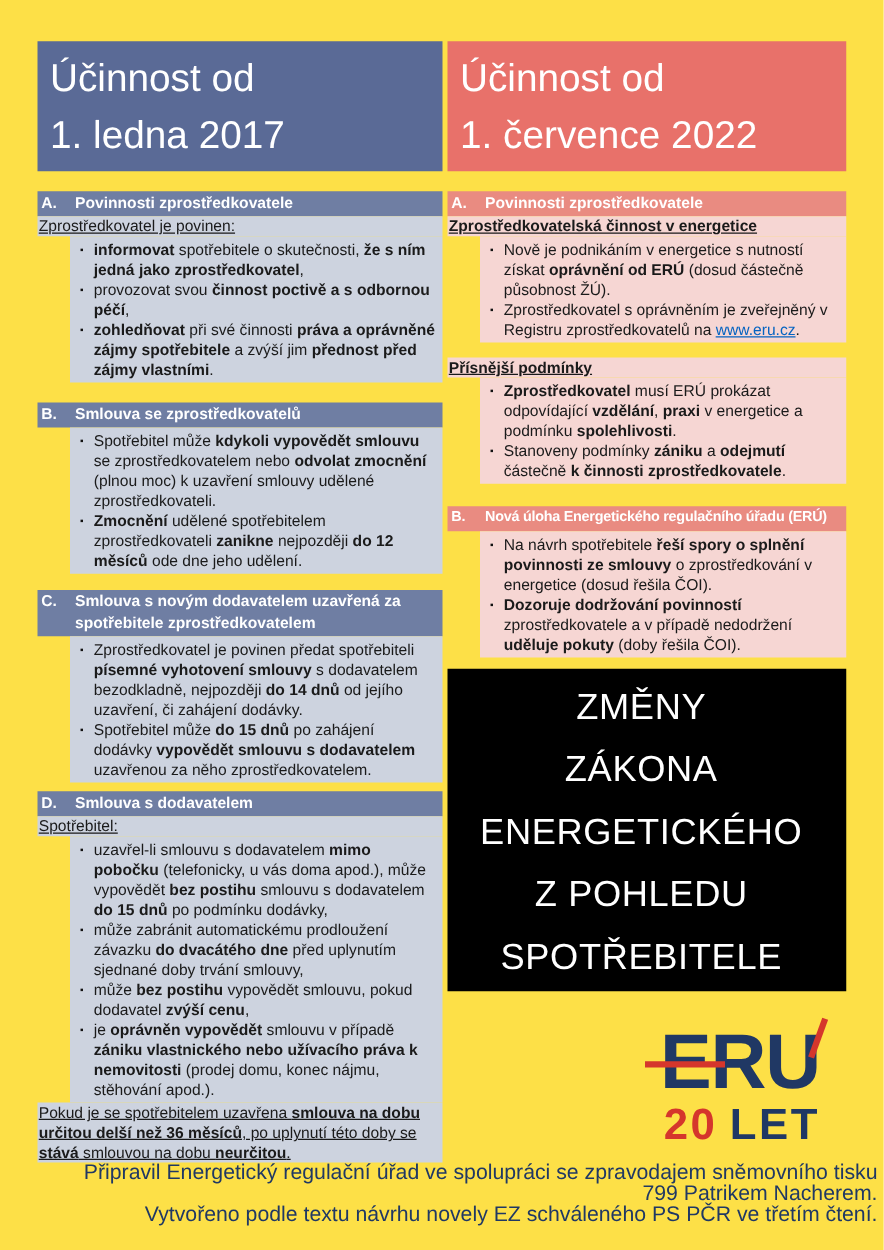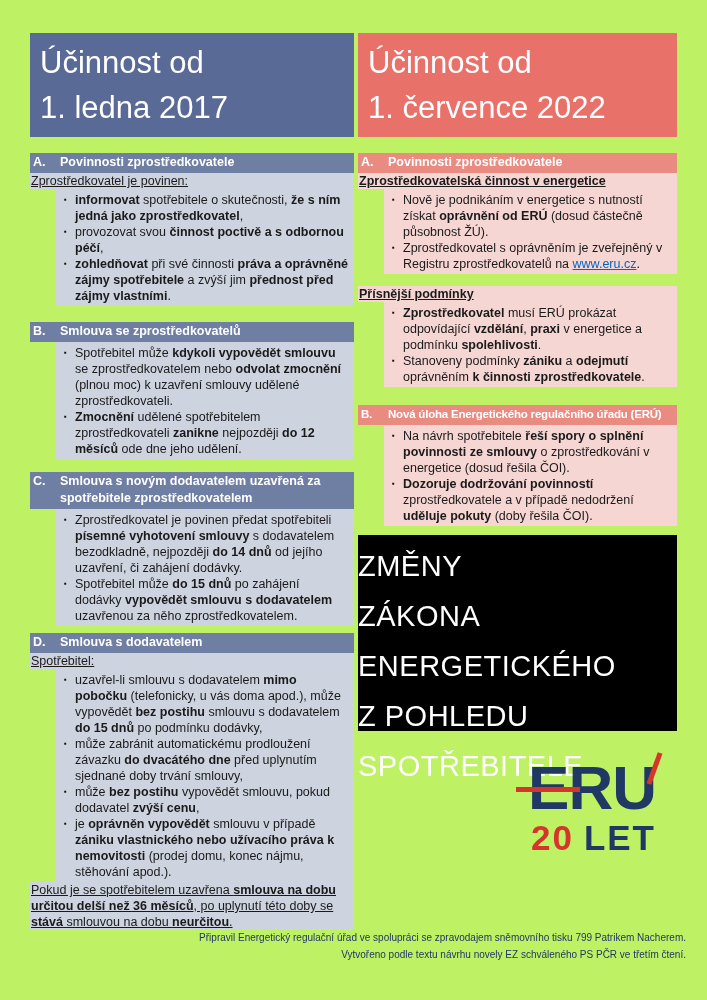--- a/index.html
+++ b/index.html
@@ -1,17 +1,17 @@
 <!DOCTYPE html>
 <html style="--left-header-bg: #5a6a96; --left-bar-bg: #6f7ea3; --left-fill: #cdd3df; --right-header-bg: #e8716a; --right-bar-bg: #e98b81; --right-fill: #f6d6d3; --black-box-bg: #000000; --link-blue: #0563c1; --navy: #203864; --logo-red: #d5362c;"><head>
 <meta charset="utf-8">
 <style>
   html,body{margin:0;padding:0;background:#ffffff;}
   .page{
-    position:relative;width:707px;height:1000px;background:#bef264;overflow:hidden;
+    position:relative;width:707px;height:1000px;background:#fde047;overflow:hidden;
     font-family:"Liberation Sans",sans-serif;color:#1a1a1a;
   }
   .columns{position:absolute;left:30px;top:33px;display:flex;gap:4px;}
   .col-left{width:324px;}
   .col-right{width:319px;}
 
   .col-header{
     height:104px;box-sizing:border-box;color:#fff;
     font-size:31px;line-height:45px;padding:7px 0 0 10px;margin-bottom:16px;
   }
@@ -50,22 +50,22 @@
   .col-left ul.bullets{background:var(--left-fill);}
   .col-right ul.bullets{background:var(--right-fill);}
   ul.bullets li{display:flex;font-size:12.5px;line-height:16px;}
   .bullet-marker{flex:none;width:19px;text-align:center;font-size:8px;line-height:16px;color:#111;}
   .li-text{flex:1;}
 
   b{font-weight:bold;}
   a.link{color:var(--link-blue);text-decoration:underline;cursor:pointer;}
 
   .black-box{
-    margin-top:9px;height:196px;box-sizing:border-box;background:var(--black-box-bg);
-    color:#fff;text-align:left;padding:6px 9px 0 0;
+    margin-top:9px;height:258px;box-sizing:border-box;background:var(--black-box-bg);
+    color:#fff;text-align:center;padding:6px 9px 0 0;
     font-size:29px;line-height:50px;letter-spacing:0.5px;
   }
 
   .logo-box{
     margin-top:28px;display:flex;flex-direction:column;align-items:flex-end;
     padding-right:21px;
   }
   .logo-eru{
     position:relative;color:var(--navy);font-weight:bold;
     font-size:62px;line-height:58px;letter-spacing:-1px;
@@ -76,22 +76,22 @@
   }
   .logo-accent{
     position:absolute;right:-1px;top:-7px;width:5px;height:33px;
     background:var(--logo-red);transform:rotate(20deg);
   }
   .logo-sub{font-weight:bold;font-size:35px;line-height:38px;letter-spacing:2px;margin-top:2px;}
   .logo-sub .num{color:var(--logo-red);}
   .logo-sub .word{color:var(--navy);margin-left:10px;}
 
   .footer{
-    position:absolute;right:21px;top:929px;text-align:right;
-    color:var(--navy);font-size:10px;line-height:17px;width:660px;
+    position:absolute;right:5px;top:929px;text-align:right;
+    color:var(--navy);font-size:17px;line-height:17px;width:660px;
   }
 </style>
 </head>
 <body>
 
 <div class="page">
   <div class="columns">
 
     <div class="col-left">
       <div class="col-header">
@@ -204,21 +204,21 @@
               </li>
             </ul>
             <div class="para subhead gap-above"><b>Přísnější podmínky</b></div>
             <ul class="bullets">
               <li>
                 <span class="bullet-marker">▪</span>
                 <span class="li-text"><b>Zprostředkovatel</b><span> musí ERÚ prokázat odpovídající </span><b>vzdělání</b><span>, </span><b>praxi</b><span> v energetice a podmínku </span><b>spolehlivosti</b><span>.</span></span>
               </li>
               <li>
                 <span class="bullet-marker">▪</span>
-                <span class="li-text"><span>Stanoveny podmínky </span><b>zániku</b><span> a </span><b>odejmutí</b><span> oprávněním </span><b>k činnosti zprostředkovatele</b><span>.</span></span>
+                <span class="li-text"><span>Stanoveny podmínky </span><b>zániku</b><span> a </span><b>odejmutí</b><span> částečně </span><b>k činnosti zprostředkovatele</b><span>.</span></span>
               </li>
             </ul>
           </div>
           <div class="section sec-B">
             <div class="sec-bar nowrap">
               <span class="sec-letter">B.</span>
               <span class="sec-title">Nová úloha Energetického regulačního úřadu (ERÚ)</span>
             </div>
             <ul class="bullets">
               <li>

